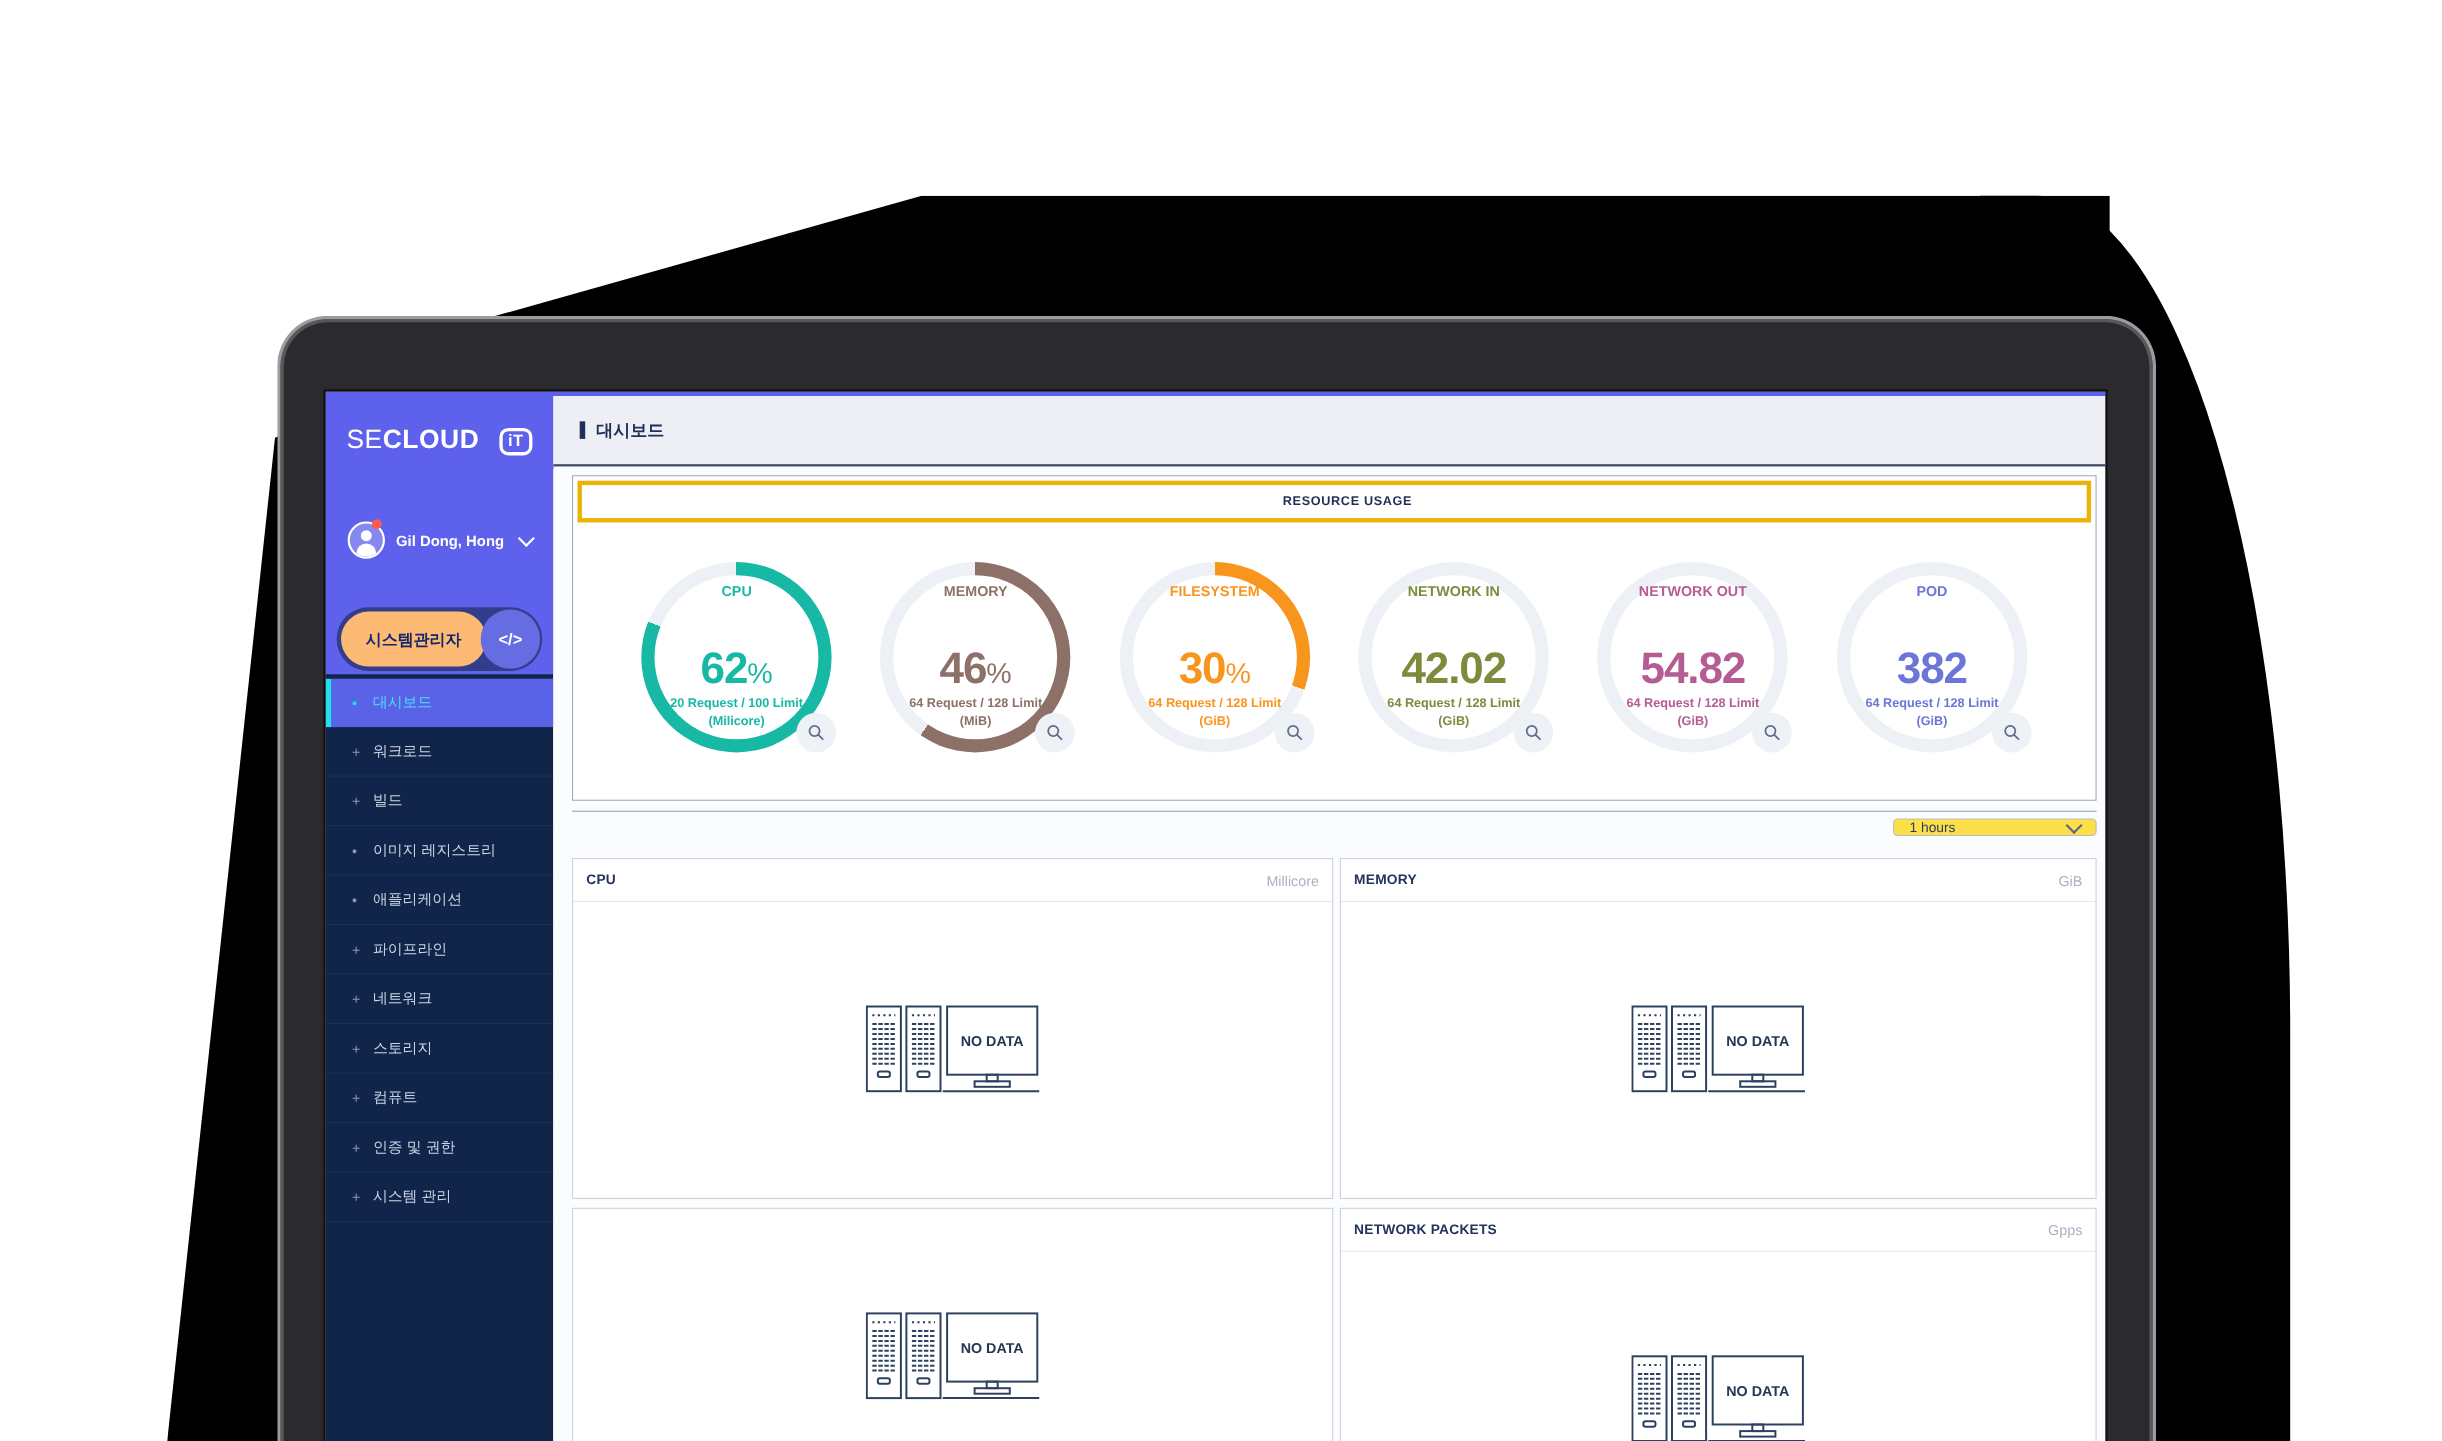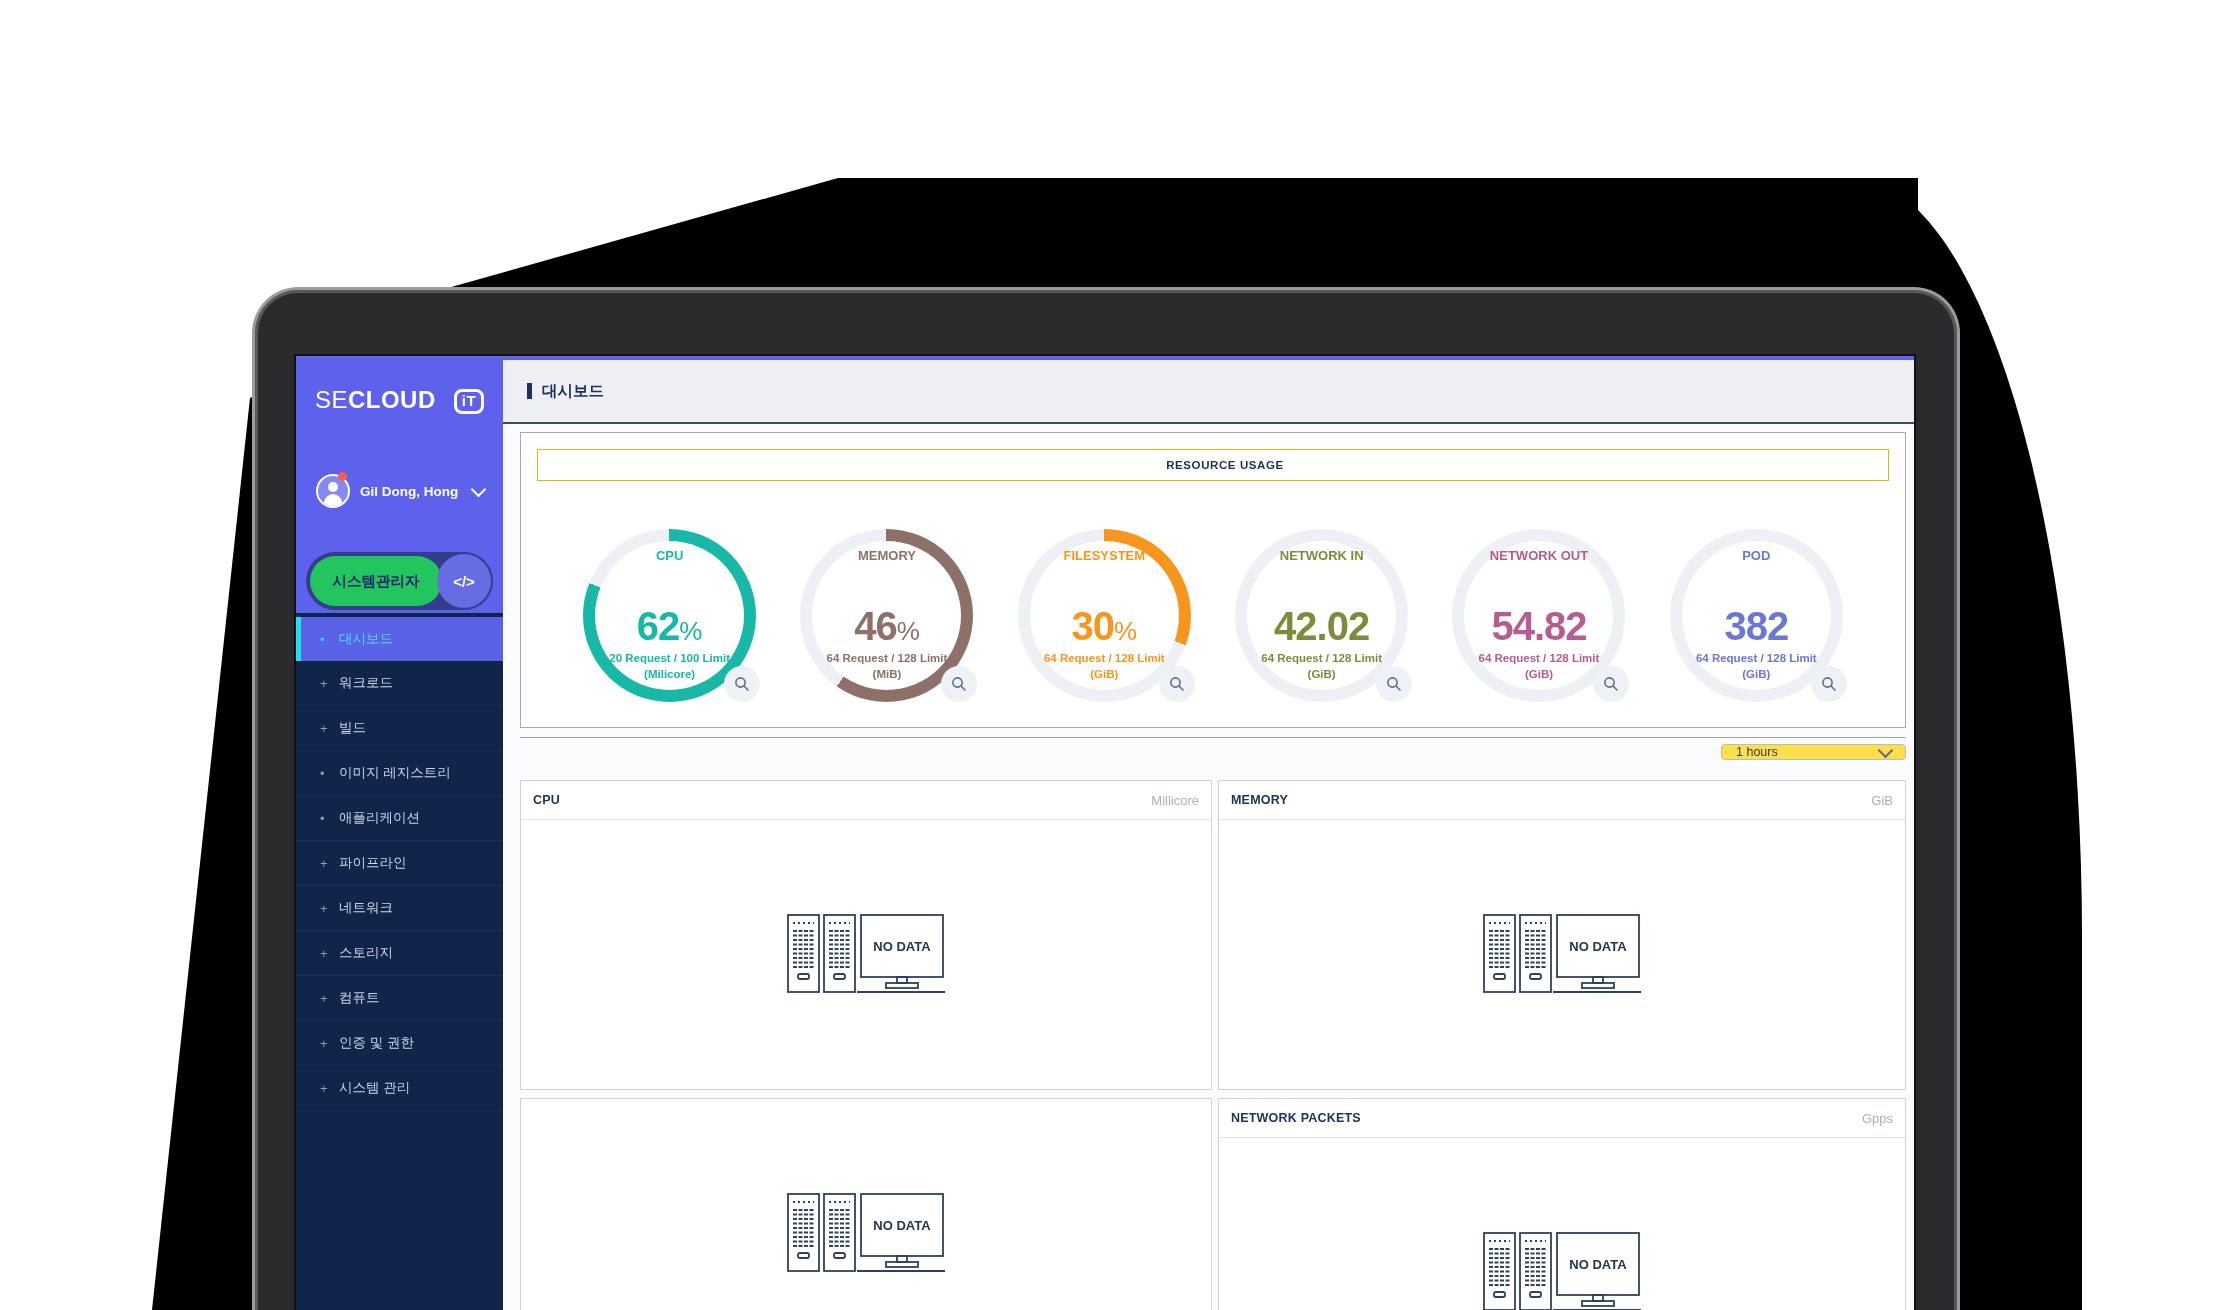--- a/index.html
+++ b/index.html
@@ -31,42 +31,42 @@
     padding:0px 5px 2px 5px;font-size:15px;font-weight:700;vertical-align:2px;}
   .userrow{position:absolute;left:20px;top:114px;width:168px;height:34px;display:flex;align-items:center;cursor:pointer;}
   .avatar{position:relative;width:30px;height:30px;border:2px solid #fff;border-radius:50%;
     background:rgba(255,255,255,.25);overflow:hidden;flex:none;}
   .avatar .head{position:absolute;left:10px;top:6px;width:10px;height:10px;border-radius:50%;background:#fff;}
   .avatar .bodyp{position:absolute;left:6px;top:18px;width:18px;height:12px;border-radius:9px 9px 0 0;background:#fff;}
   .username{margin-left:10px;color:#fff;font-size:13.5px;font-weight:700;flex:1;}
   .chev{width:9px;height:9px;border-right:2.5px solid #fff;border-bottom:2.5px solid #fff;
     transform:rotate(45deg);margin-top:-4px;}
   .rolewrap{position:absolute;left:10px;top:192px;width:187px;height:58px;border-radius:29px;background:#343d8c;}
-  .rolepill{position:absolute;left:4px;top:4px;width:132px;height:50px;border-radius:25px;background:#22c55e;
+  .rolepill{position:absolute;left:4px;top:4px;width:132px;height:50px;border-radius:25px;background:#fdba74;
     display:flex;align-items:center;justify-content:center;color:#13276d;font-size:14.5px;font-weight:700;cursor:pointer;}
   .rolecode{position:absolute;right:2px;top:2px;width:54px;height:54px;border-radius:50%;background:#666ce2;
     border:0;display:flex;align-items:center;justify-content:center;color:#fff;font-size:15px;font-weight:700;cursor:pointer;}
   .menu{position:absolute;left:0;top:257px;width:100%;}
   .mi{height:44px;display:flex;align-items:center;padding-left:24px;border-bottom:1px solid #1d3158;
     color:#ccd4e4;font-size:13.5px;cursor:pointer;}
   .mi .bullet{width:19px;color:#8d98b4;font-size:13px;}
   .mi.active{background:#5a62e8;box-shadow:inset 5px 0 0 #1fe2e8;border-bottom:none;color:#4adef2;}
   .mi.active .bullet{color:#1fe2e8;}
 
   
   .main{position:absolute;left:207px;top:4px;right:0;bottom:0;}
   .pagehead{position:absolute;left:0;top:0;width:100%;height:64px;background:#edeff4;
     border-bottom:2px solid #3d4a66;display:flex;align-items:center;padding-left:24px;box-sizing:border-box;}
   .pagehead .bar{width:5px;height:16px;background:#21305a;margin-right:10px;}
   .pagehead .ttl{font-size:15.5px;font-weight:700;color:#21305a;}
   .content{position:absolute;left:0;top:66px;right:0;bottom:0;background:#fbfcfe;}
 
   .ru-panel{position:absolute;left:17px;top:6px;width:1386px;height:296px;background:#fff;
     border:1px solid #a3abbb;box-sizing:border-box;}
-  .ru-strip{margin:16px;height:30px;border:1px solid #eab308;display:flex;align-items:center;justify-content:center;
+  .ru-strip{margin:4px;height:30px;border:4px solid #eab308;display:flex;align-items:center;justify-content:center;
     font-size:11.5px;font-weight:700;letter-spacing:.6px;color:#1f2f55;padding-left:24px;}
   .gauges{display:flex;justify-content:space-around;padding:32px 40px 0 40px;}
   .gauge{position:relative;width:173px;height:173px;}
   .ring{position:absolute;inset:0;border-radius:50%;}
   .ring::after{content:"";position:absolute;inset:12px;border-radius:50%;background:#fff;}
   .gcontent{position:absolute;inset:14px;display:flex;flex-direction:column;align-items:center;
     justify-content:center;text-align:center;z-index:2;color:var(--gc);}
   .g-label{font-size:13px;font-weight:700;margin-bottom:2px;}
   .g-value{font-size:40px;font-weight:700;letter-spacing:-1px;line-height:1.05;margin-top:40px;}
   .g-value .g-pct{font-size:26px;font-weight:400;letter-spacing:0;}

